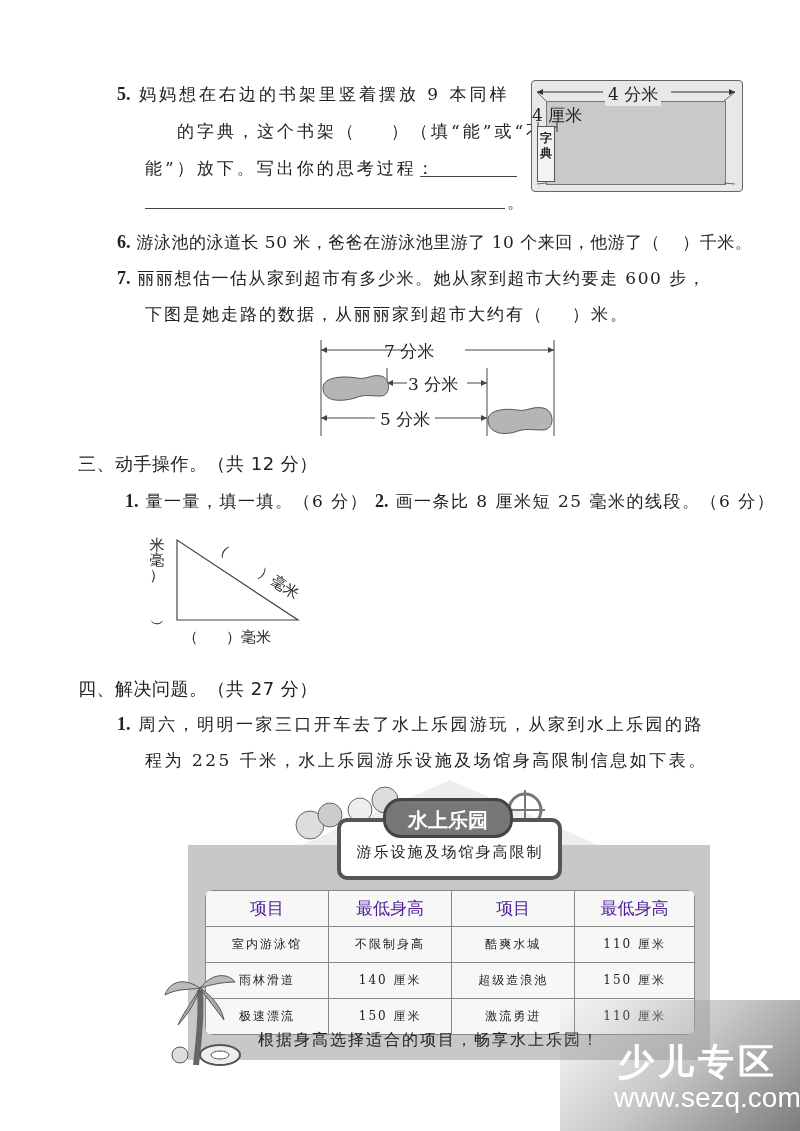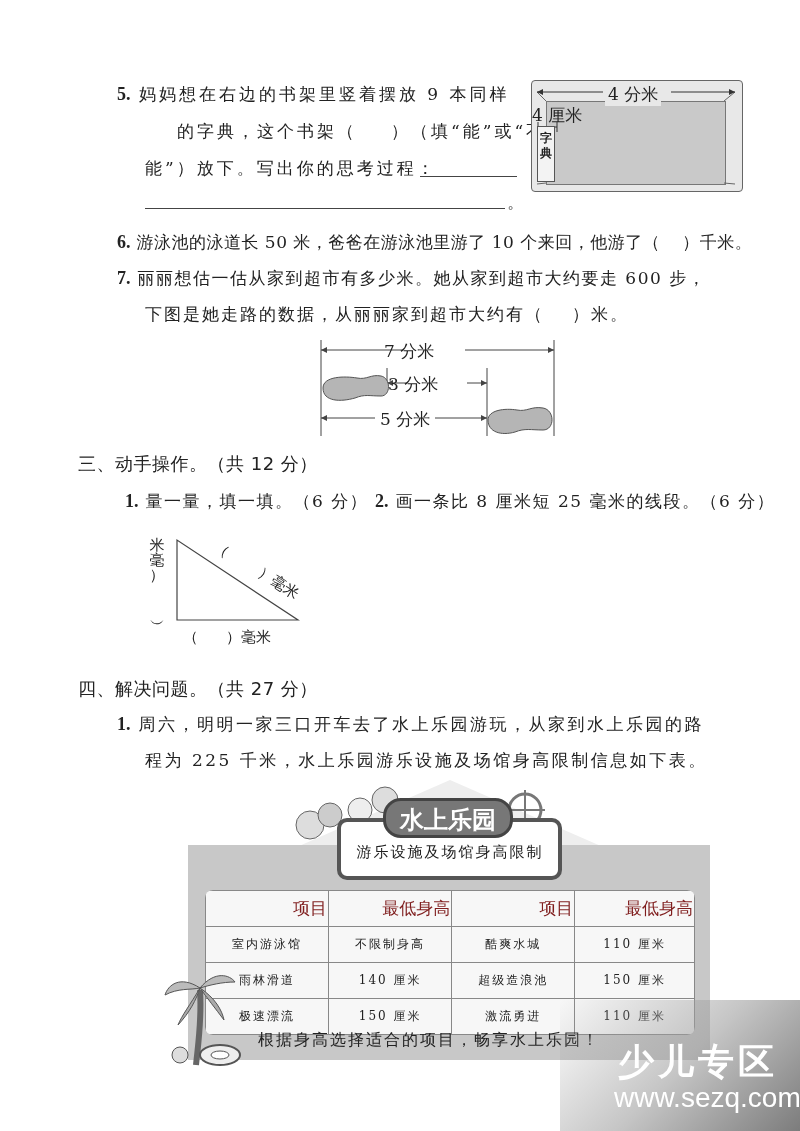--- a/index.html
+++ b/index.html
@@ -12,23 +12,23 @@
   .uline { border-bottom:1px solid #444; height:0; }
   
   .shelf-outer { left:531px; top:80px; width:210px; height:110px; border:1.5px solid #666; border-radius:4px; background:#e8e8e8; }
   .shelf-inner { left:546px; top:101px; width:178px; height:82px; background:#c9c9c9; border:1px solid #777; }
   .book { left:537px; top:126px; width:18px; height:56px; background:#f3f3f3; border:1px solid #555; font-size:12px; font-weight:bold; text-align:center; line-height:15px; padding-top:4px; box-sizing:border-box; }
   .dimtxt { font-size:17px; white-space:nowrap; }
   
   .board { left:188px; top:845px; width:522px; height:215px; background:#c8c8c8; }
   .tbl { position:absolute; left:205px; top:890px; width:490px; height:134px; border-collapse:collapse; background:#f7f7f7; border-radius:8px; overflow:hidden; }
   .tbl td { border:1px solid #888; text-align:center; font-size:12px; letter-spacing:2px; height:33px;margin-left:43px; }
-  .tbl th { border:1px solid #888; text-align:right; font-size:17px; font-weight:normal; font-family:"DejaVu Sans",sans-serif; height:33px; color:#7f1d1d; }
+  .tbl th { border:1px solid #888; text-align:center; font-size:17px; font-weight:normal; font-family:"DejaVu Sans",sans-serif; height:33px; color:#4c1d95; }
   .sign { left:337px; top:818px; width:225px; height:62px; border:4px solid #555; border-radius:10px; background:#fff; box-sizing:border-box; }
-  .sign-title { left:383px; top:798px; width:130px; height:40px; background:#777; color:#fff; border:3px solid #444; border-radius:18px; font-family:"DejaVu Sans",sans-serif; font-weight:bold; font-size:24px; text-align:center; line-height:38px; box-sizing:border-box; }
+  .sign-title { left:383px; top:798px; width:130px; height:40px; background:#777; color:#fff; border:3px solid #444; border-radius:18px; font-family:"DejaVu Sans",sans-serif; font-weight:bold; font-size:20px; text-align:center; line-height:38px; box-sizing:border-box; }
   .sign-sub { left:345px; top:843px; width:210px; text-align:center; font-family:Liberation Sans, sans-serif; font-size:15px; letter-spacing:2px; }
   .footer-note { left:258px; top:1030px; font-size:16px; letter-spacing:2px; white-space:nowrap; }
   .wm-bg { left:560px; top:1000px; width:240px; height:131px; background:linear-gradient(135deg, rgba(255,255,255,0) 0%, rgba(160,160,160,0.6) 50%, rgba(110,110,110,0.9) 100%); }
   .wm1 { left:618px; top:1038px; font-family:"DejaVu Sans",sans-serif; font-weight:bold; font-size:36px; color:#fff; letter-spacing:4px; }
   .wm2 { left:614px; top:1082px; font-family:"Liberation Sans",sans-serif; font-size:28px; color:#fff; }
 </style>
 </head>
 <body>
 
 <div class="abs q" style="left:117px;top:84px;">
@@ -94,21 +94,21 @@
   <polygon points="72,45 78,42 78,48" fill="#444"></polygon>
   <polygon points="172,45 166,42 166,48" fill="#444"></polygon>
   <line x1="6" y1="80" x2="60" y2="80" stroke="#444"></line>
   <line x1="120" y1="80" x2="172" y2="80" stroke="#444"></line>
   <polygon points="6,80 12,77 12,83" fill="#444"></polygon>
   <polygon points="172,80 166,77 166,83" fill="#444"></polygon>
   <path d="M8,50 C8,38 30,38 42,40 C52,42 56,36 66,38 C76,40 76,58 66,58 C54,58 50,56 40,60 C26,64 8,64 8,50 Z" fill="#b5b5b5" stroke="#555" stroke-width="1"></path>
   <path d="M173,82 C173,72 190,70 202,72 C212,74 216,68 228,70 C240,72 240,92 228,92 C216,92 210,90 200,94 C186,98 173,94 173,82 Z" fill="#b5b5b5" stroke="#555" stroke-width="1"></path>
 </svg>
 <div class="abs dimtxt" style="left:384px;top:340px;">7 分米</div>
-<div class="abs dimtxt" style="left:388px;top:373px;">3 分米</div>
+<div class="abs dimtxt" style="left:408px;top:373px;">3 分米</div>
 <div class="abs dimtxt" style="left:380px;top:408px;">5 分米</div>
 
 <div class="abs sec" style="left:78px;top:452px;">三、动手操作。（共 12 分）</div>
 <div class="abs q" style="left:117px;top:491px;letter-spacing:1.5px;margin-left:8px;">
   <span class="qnum">1.</span>
   <span>量一量，填一填。（6 分）</span>
   <span class="qnum">2.</span>
   <span>画一条比 8 厘米短 25 毫米的线段。（6 分）</span>
 </div>
 

